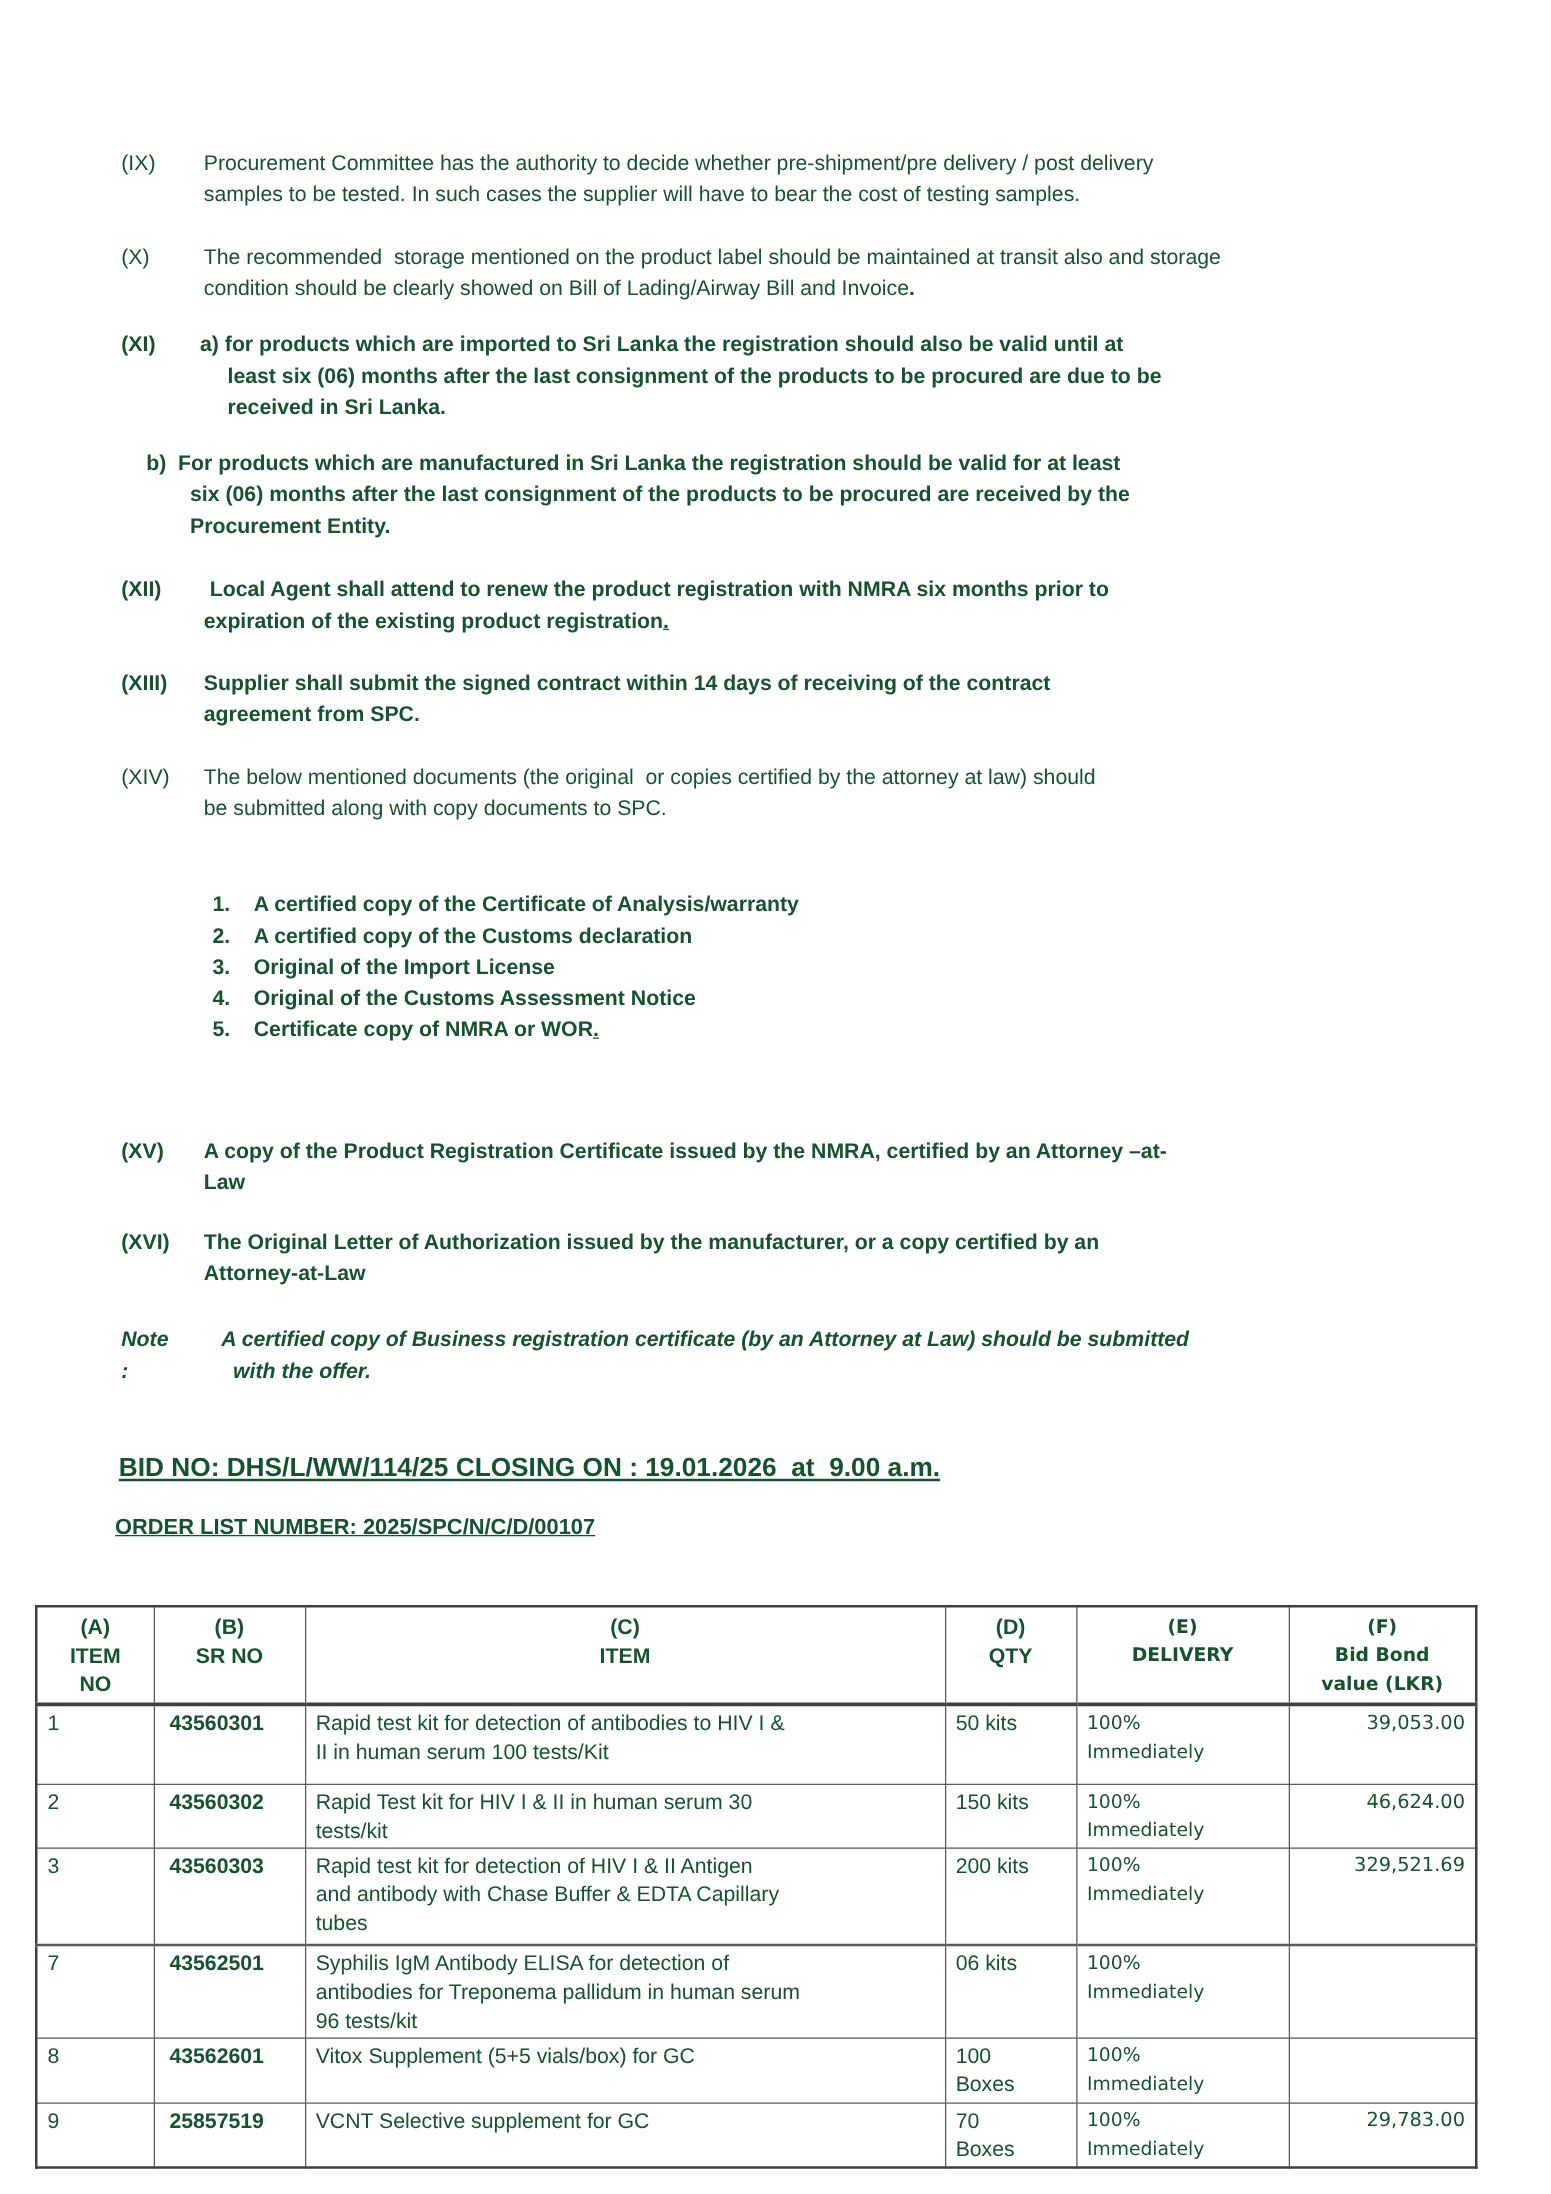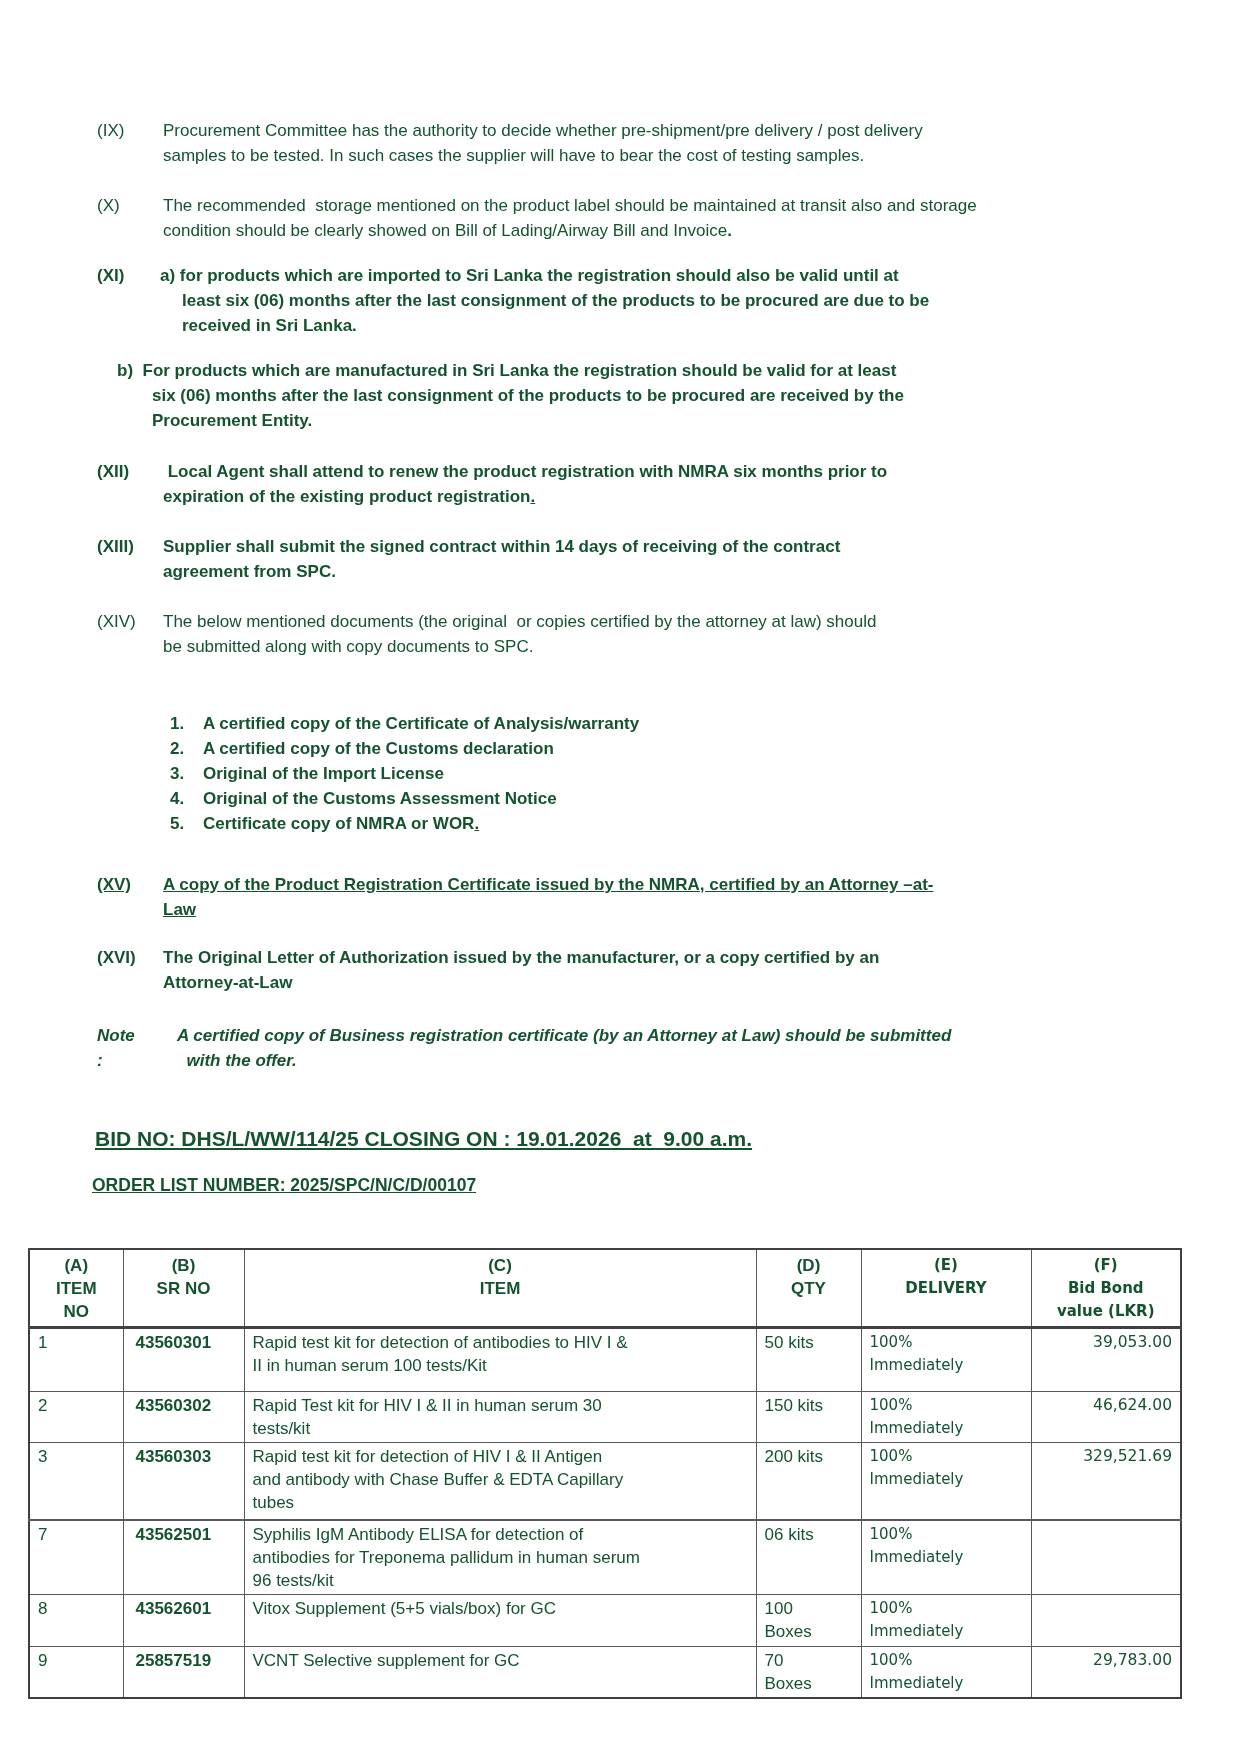--- a/index.html
+++ b/index.html
@@ -21,21 +21,21 @@
   .clause-xi-b { margin-top:20px; margin-left:117px; font-weight:bold;
                  font-size:17px; line-height:25px; white-space:pre-wrap;
                  padding-left:35px; text-indent:-35px; }
   .clause-xii  { margin-top:26px; font-weight:bold; }
   .clause-xiii { margin-top:25px; font-weight:bold; }
   .clause-xiv  { margin-top:25px; font-weight:normal; }
   .doc-list { margin-top:52px; margin-left:170px; font-weight:bold;
               font-size:17px; line-height:25px; }
   .doc-item { display:flex; }
   .doc-no { flex:0 0 33px; }
-  .clause-xv  { margin-top:36px; font-weight:bold;text-decoration:underline; }
+  .clause-xv  { margin-top:72px; font-weight:bold; }
   .clause-xvi { margin-top:23px; font-weight:bold; }
   .note { display:flex; margin-top:28px; margin-left:97px; font-weight:bold;
           font-style:italic; font-size:17px; line-height:25px;gap:32px; }
   .note-label { flex:0 0 48px; }
   .h-bid { margin-top:51px; margin-left:95px; font-size:21px; font-weight:bold;
            text-decoration:underline; white-space:pre; line-height:30px; }
   .h-order { margin-top:19px; margin-left:92px; font-size:17.5px; font-weight:bold;
              text-decoration:underline; white-space:pre; line-height:24px; }
 
   table.bid-table { border-collapse:collapse; margin-top:51px; margin-left:28px;

